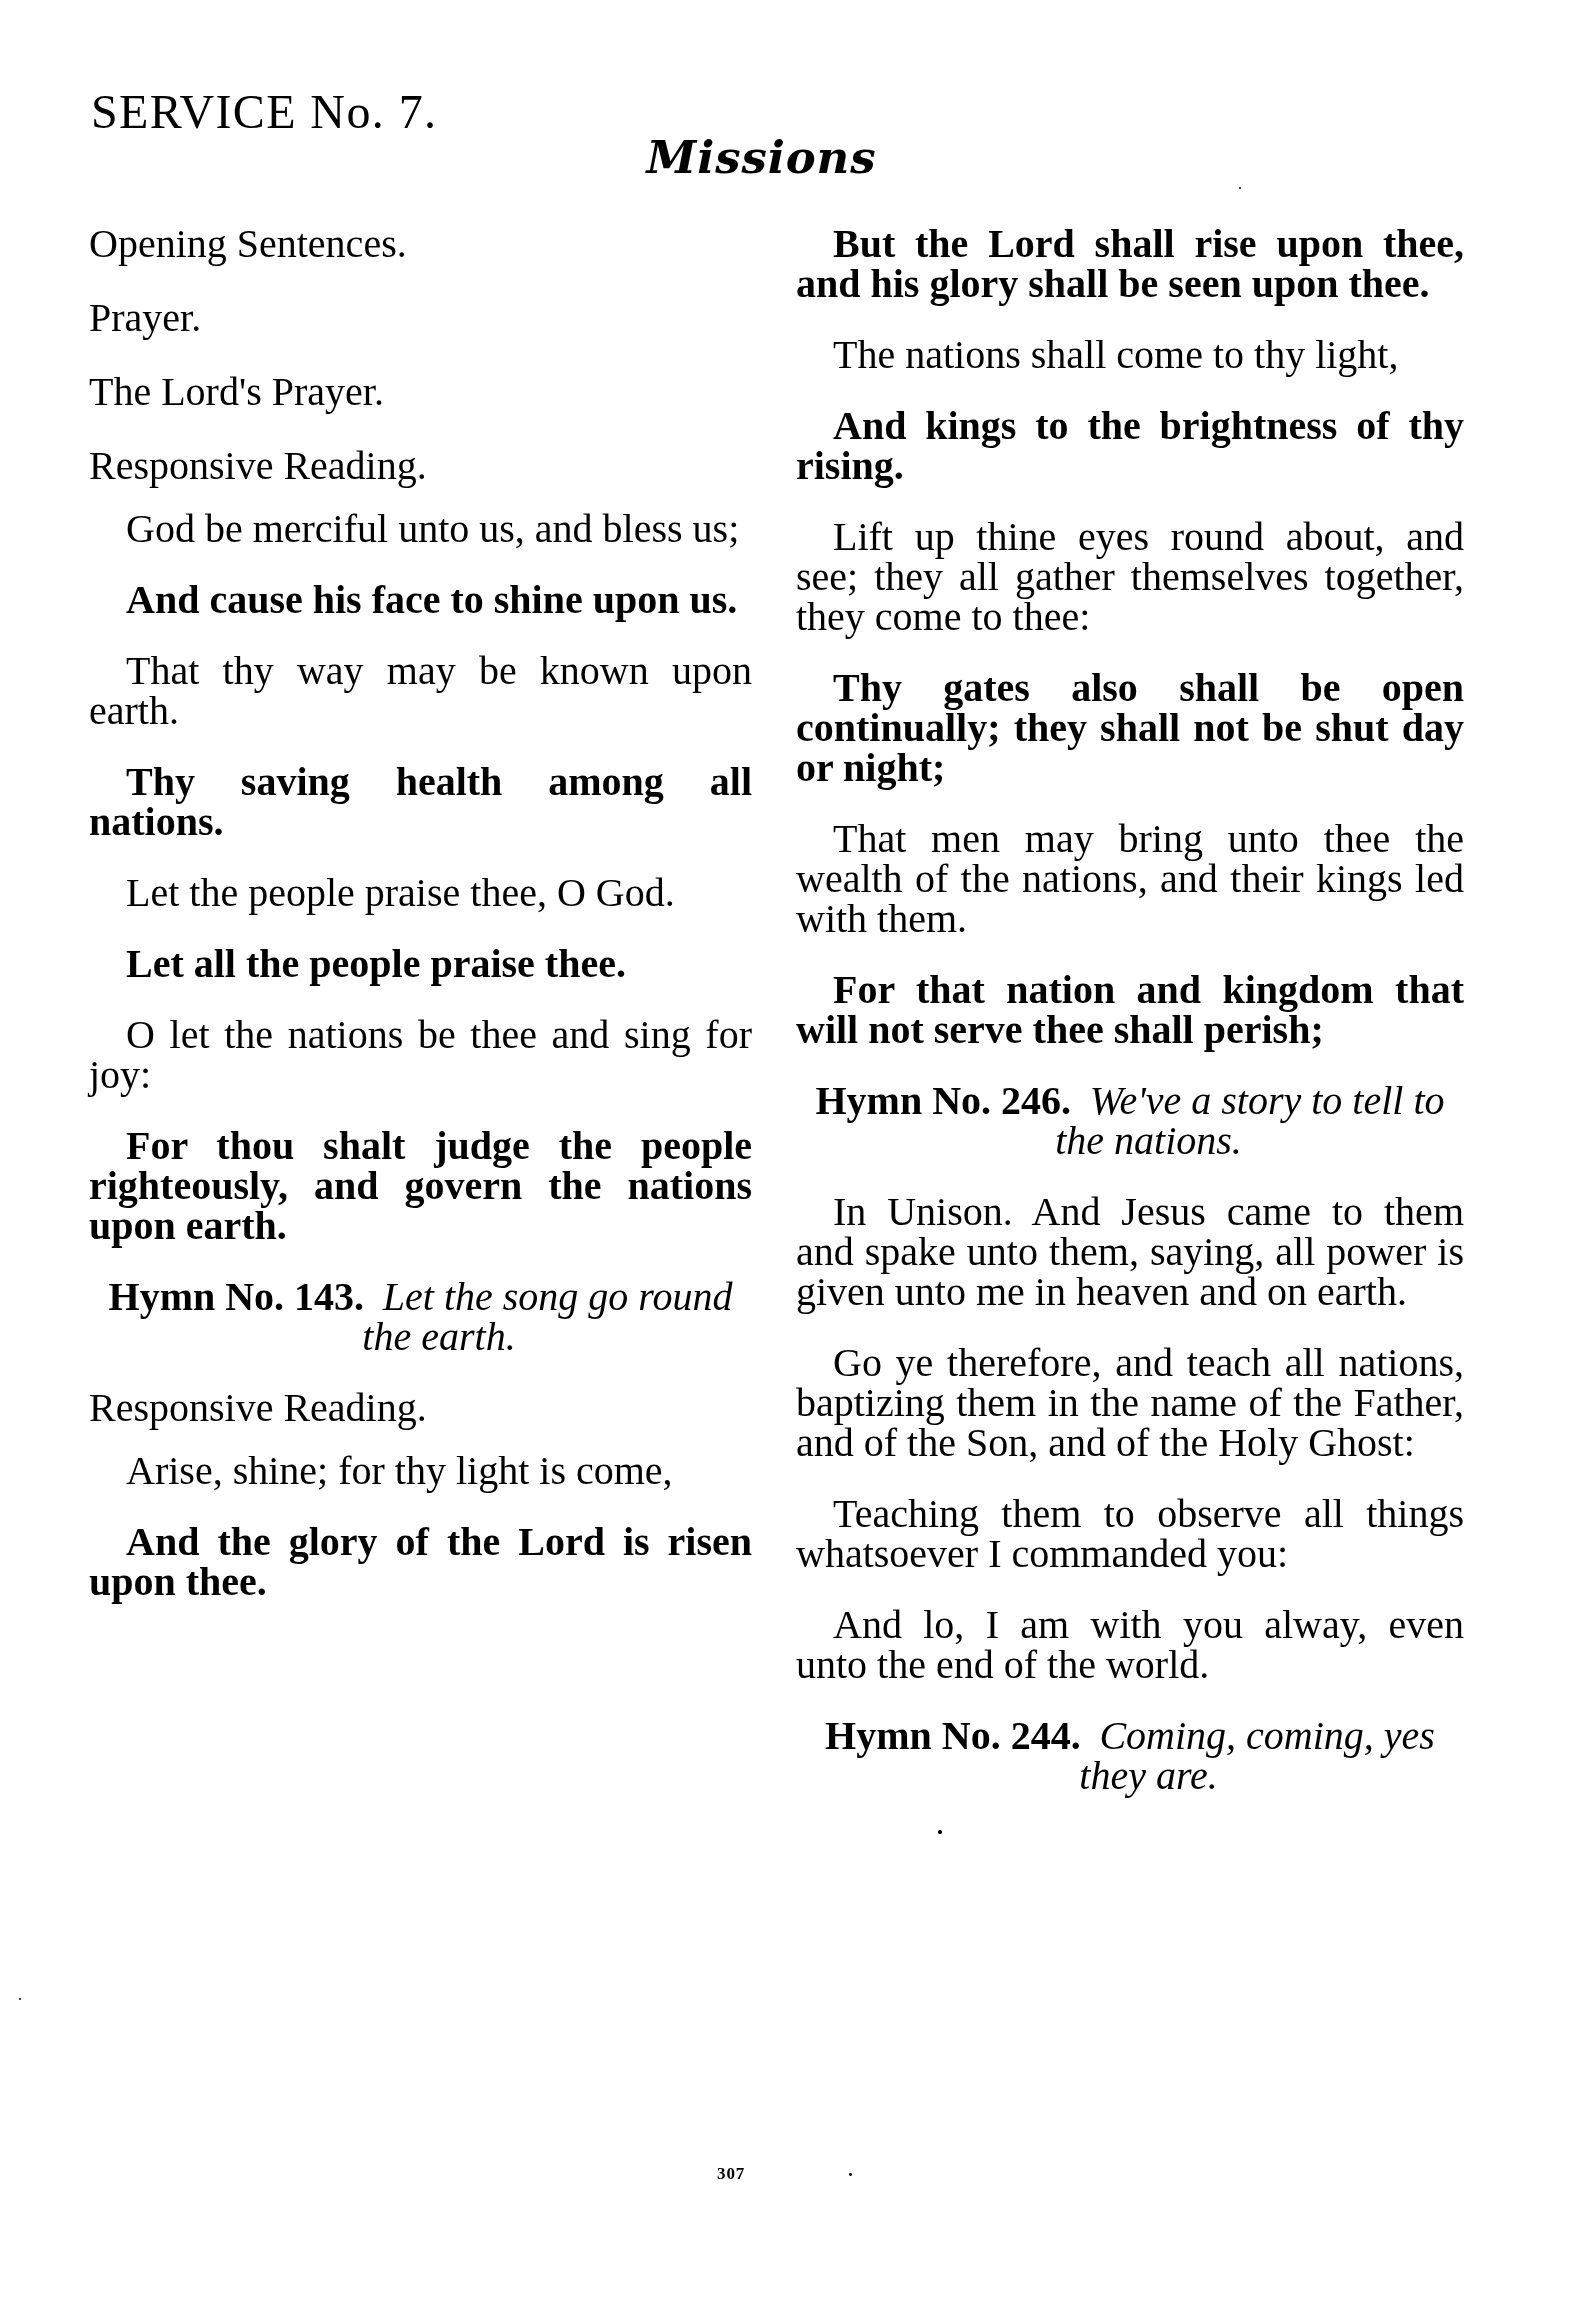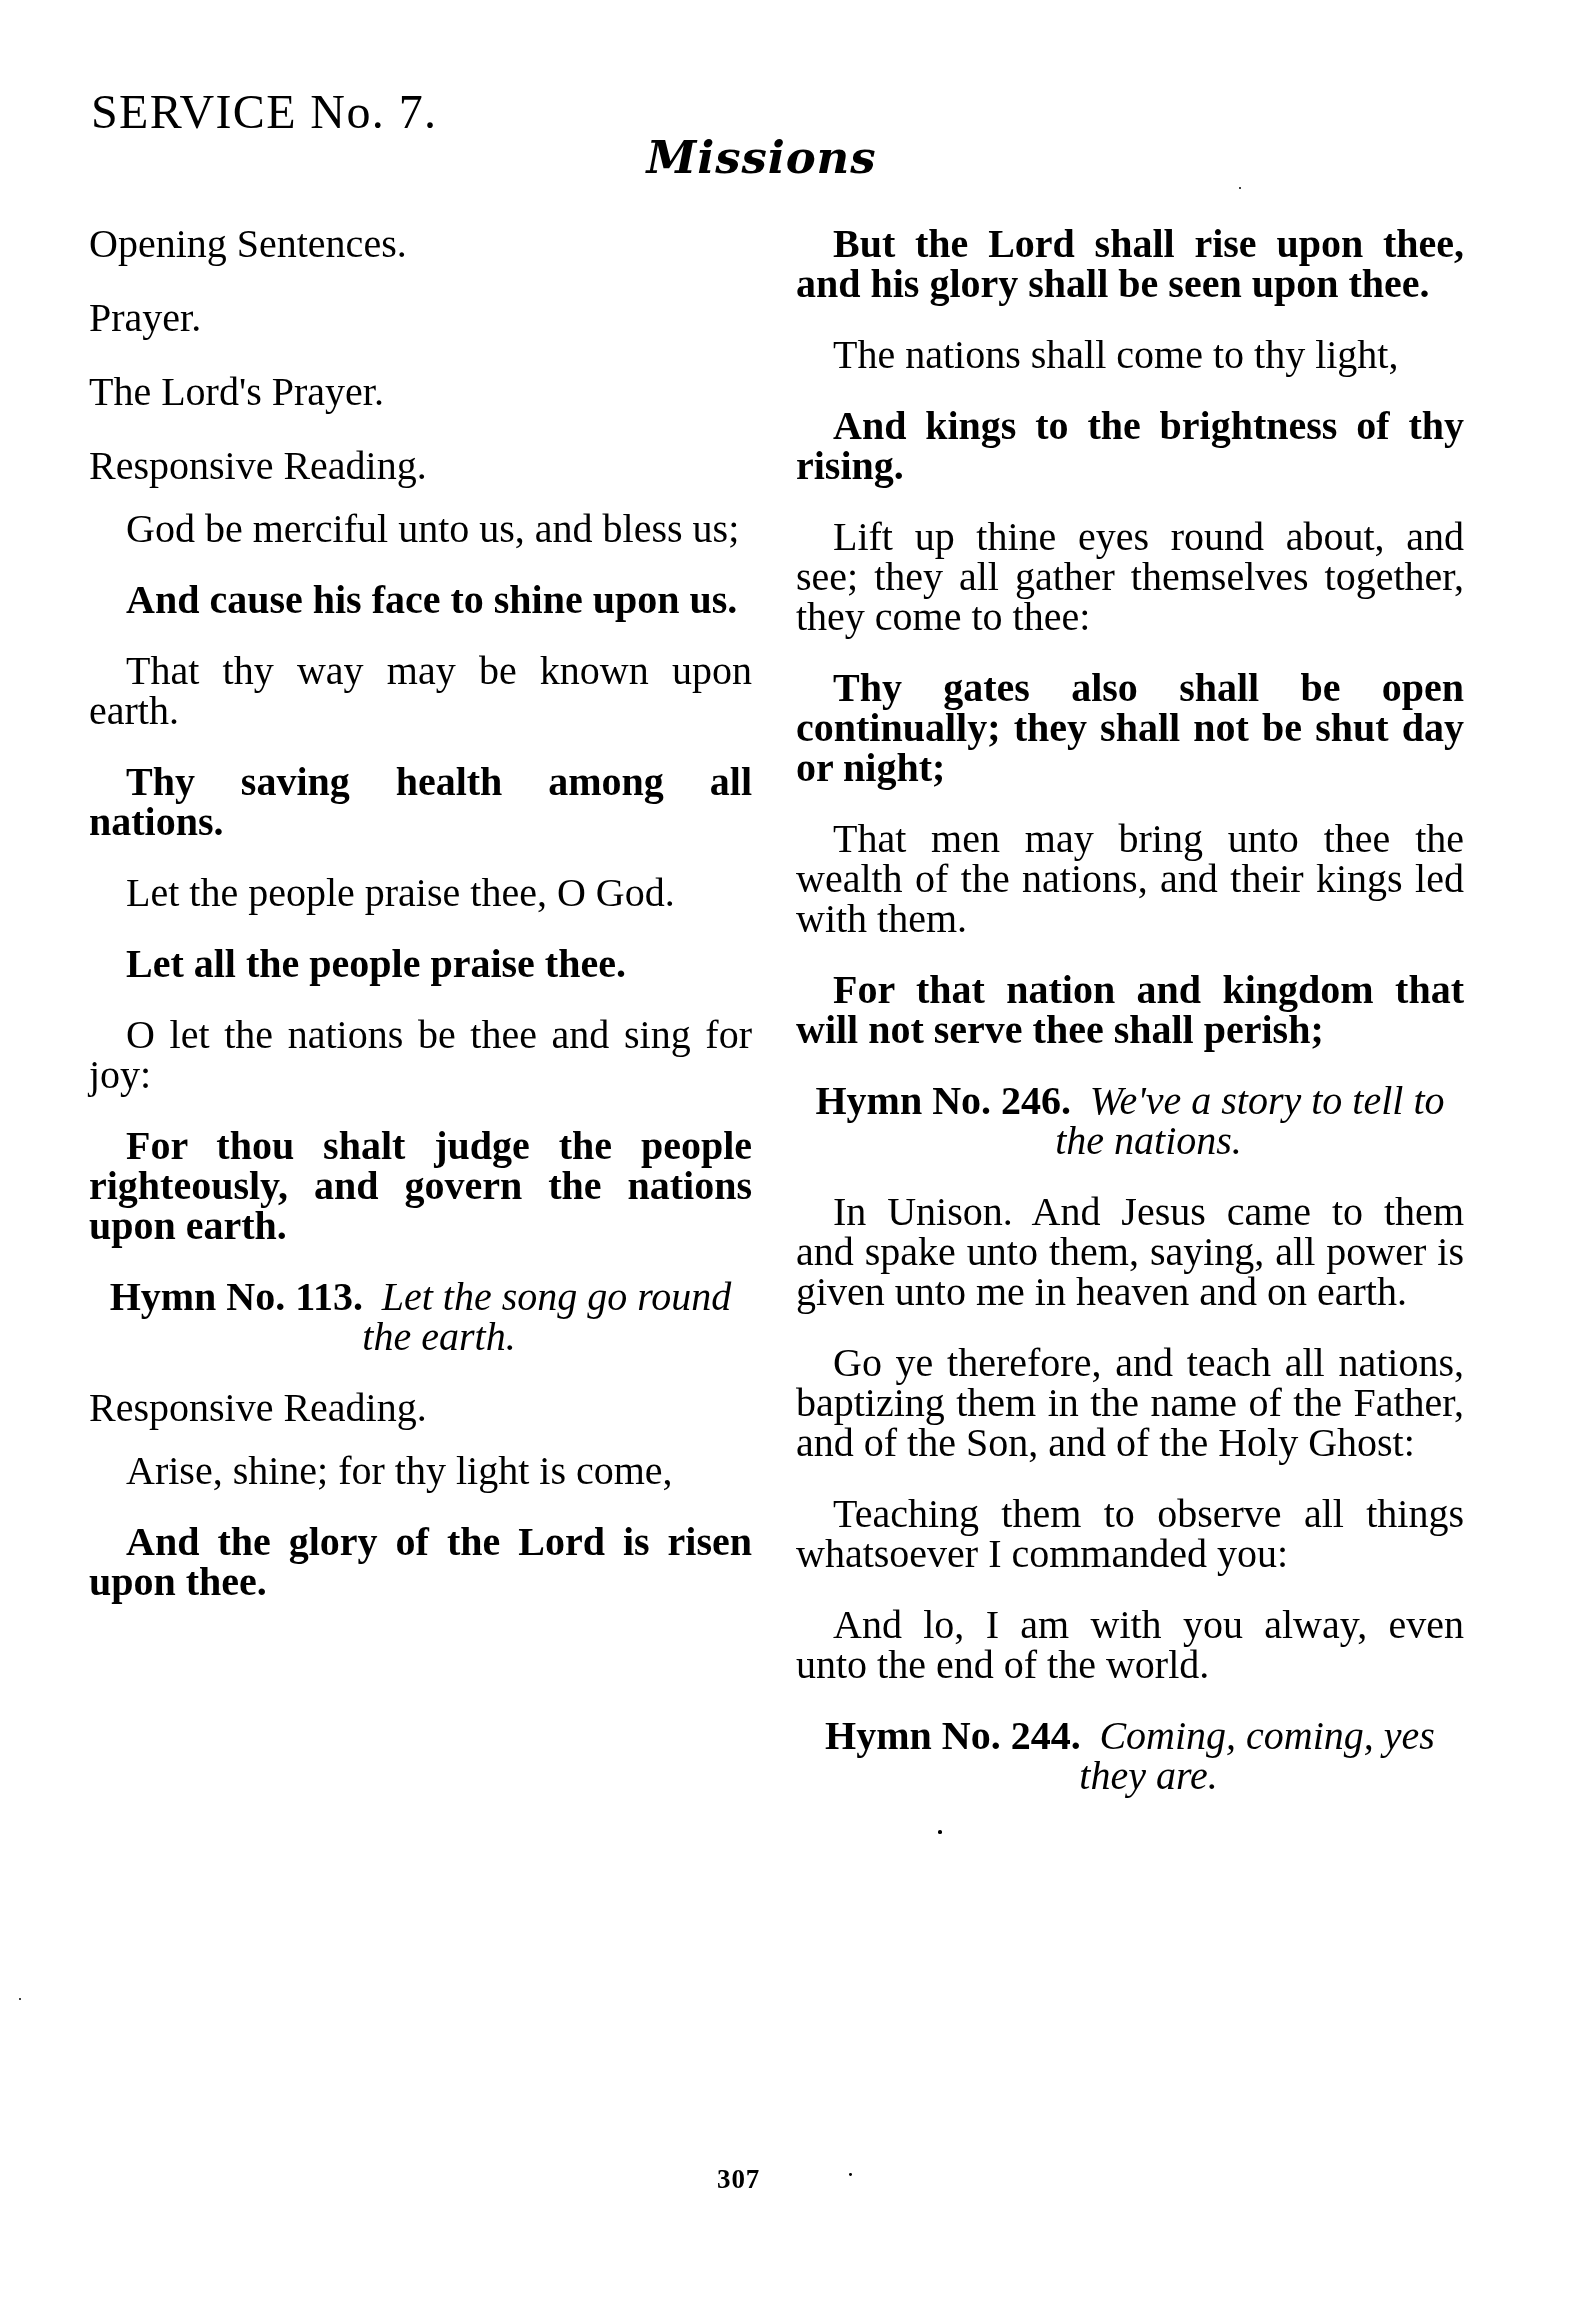--- a/index.html
+++ b/index.html
@@ -23,21 +23,21 @@
   .col.left { left: 89px; }
   .col.right { left: 796px; width: 668px; }
   .heading { font-weight: normal; margin: 0 0 34px 0; text-align: left; }
   .para { margin: 0 0 31px 0; text-indent: 37px; }
   .para.bold { font-weight: bold; }
   .hymn { margin: 0 0 31px 0; text-align: center; padding-left: 37px; text-indent: -37px; }
   .hymn .num { font-weight: bold; }
   .hymn .hymn-title { font-style: italic; margin-left: 18.7px; }
   .page-number {
     position: absolute; left: 717px; top: 2164px;
-    font-size: 27px; font-weight: bold; letter-spacing: 0.9px;
+    font-size: 17px; font-weight: bold; letter-spacing: 0.9px;
   }
   .speck { position: absolute; width: 3.7px; height: 3.7px; border-radius: 50%; background: #000; }
 </style>
 </head>
 <body>
 
 <div class="service-no">SERVICE No. 7.</div>
 <div class="title">Missions</div>
 
 <div class="col left">
@@ -51,21 +51,21 @@
       <div class="para bold">And cause his face to shine upon us.</div>
       <div class="para">That thy way may be known upon earth.</div>
       <div class="para bold">Thy saving health among all nations.</div>
       <div class="para">Let the people praise thee, O God.</div>
       <div class="para bold">Let all the people praise thee.</div>
       <div class="para">O let the nations be thee and sing for joy:</div>
       <div class="para bold">For thou shalt judge the people righteously, and govern the nations upon earth.</div>
     </div>
 
   <div class="hymn">
-    <span class="num">Hymn No. 113.</span><span class="hymn-title">Let the song go round the earth.</span>
+    <span class="num">Hymn No. 143.</span><span class="hymn-title">Let the song go round the earth.</span>
   </div>
 
   <div class="heading" style="margin-bottom:23px">Responsive Reading.</div>
 
   <div id="reading2">
       <div class="para">Arise, shine; for thy light is come,</div>
       <div class="para bold">And the glory of the Lord is risen upon thee.</div>
     </div>
 </div>
 

